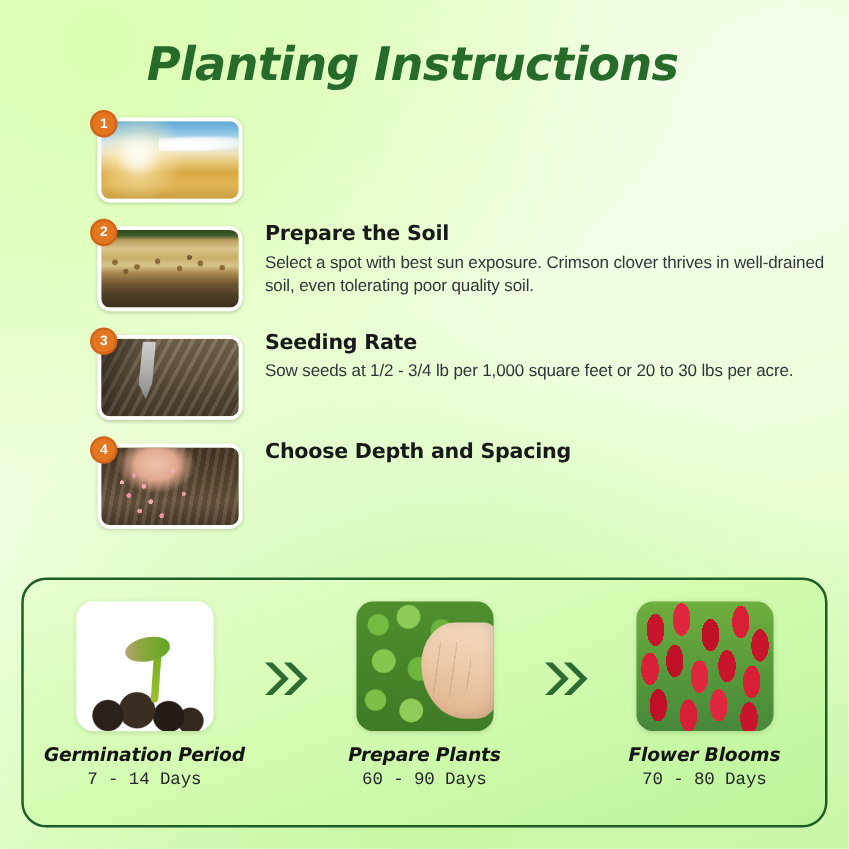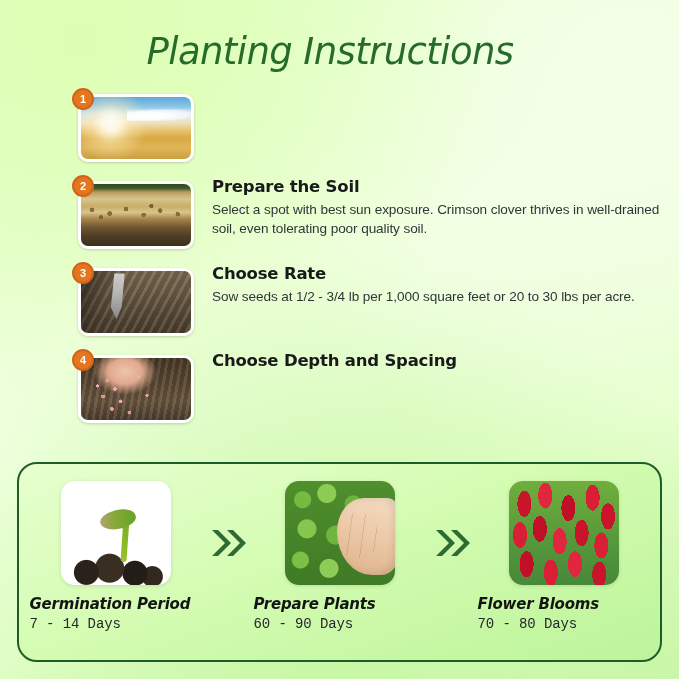--- a/index.html
+++ b/index.html
@@ -28,21 +28,21 @@
   }
 
   
   .title {
     position: absolute;
     top: 30px;
     left: 0;
     width: 660px;
     text-align: center;
     font-size: 37px;
-    font-weight: normal;
+    font-weight: bold;
     font-style: italic;
     letter-spacing: -0.6px;
     color: #276b2b;
     font-family: "DejaVu Sans", sans-serif;
   }
 
   
   .steps {
     position: absolute;
     top: 88px;
@@ -200,21 +200,21 @@
     border-radius: 20px;
     background: linear-gradient(160deg, #e7ffcf 0%, #d4fcb2 45%, #bdf49a 100%);
     display: flex;
     align-items: flex-start;
     justify-content: center;
     padding-top: 17px;
   }
 
   .tl-item {
     width: 172px;
-    text-align: left;
+    text-align: center;
   }
   .tl-thumb {
     width: 110px;
     height: 104px;
     margin: 0 auto 10px auto;
     border-radius: 14px;
     overflow: hidden;
     position: relative;
     box-shadow: 0 1px 4px rgba(0,0,0,0.12);
   }
@@ -348,21 +348,21 @@
     </div>
 
     <div class="step">
       <div class="thumb-wrap">
         <div class="thumb">
           <div class="art art-soil"></div>
         </div>
         <div class="badge">3</div>
       </div>
       <div class="step-text">
-        <div class="step-head">Choose Rate</div>
+        <div class="step-head">Seeding Rate</div>
         <div class="step-body">Sow seeds at 1/2 - 3/4 lb per 1,000 square feet or 20 to 30 lbs per acre.</div>
       </div>
     </div>
 
     <div class="step">
       <div class="thumb-wrap">
         <div class="thumb">
           <div class="art art-seeds"></div>
         </div>
         <div class="badge">4</div>

